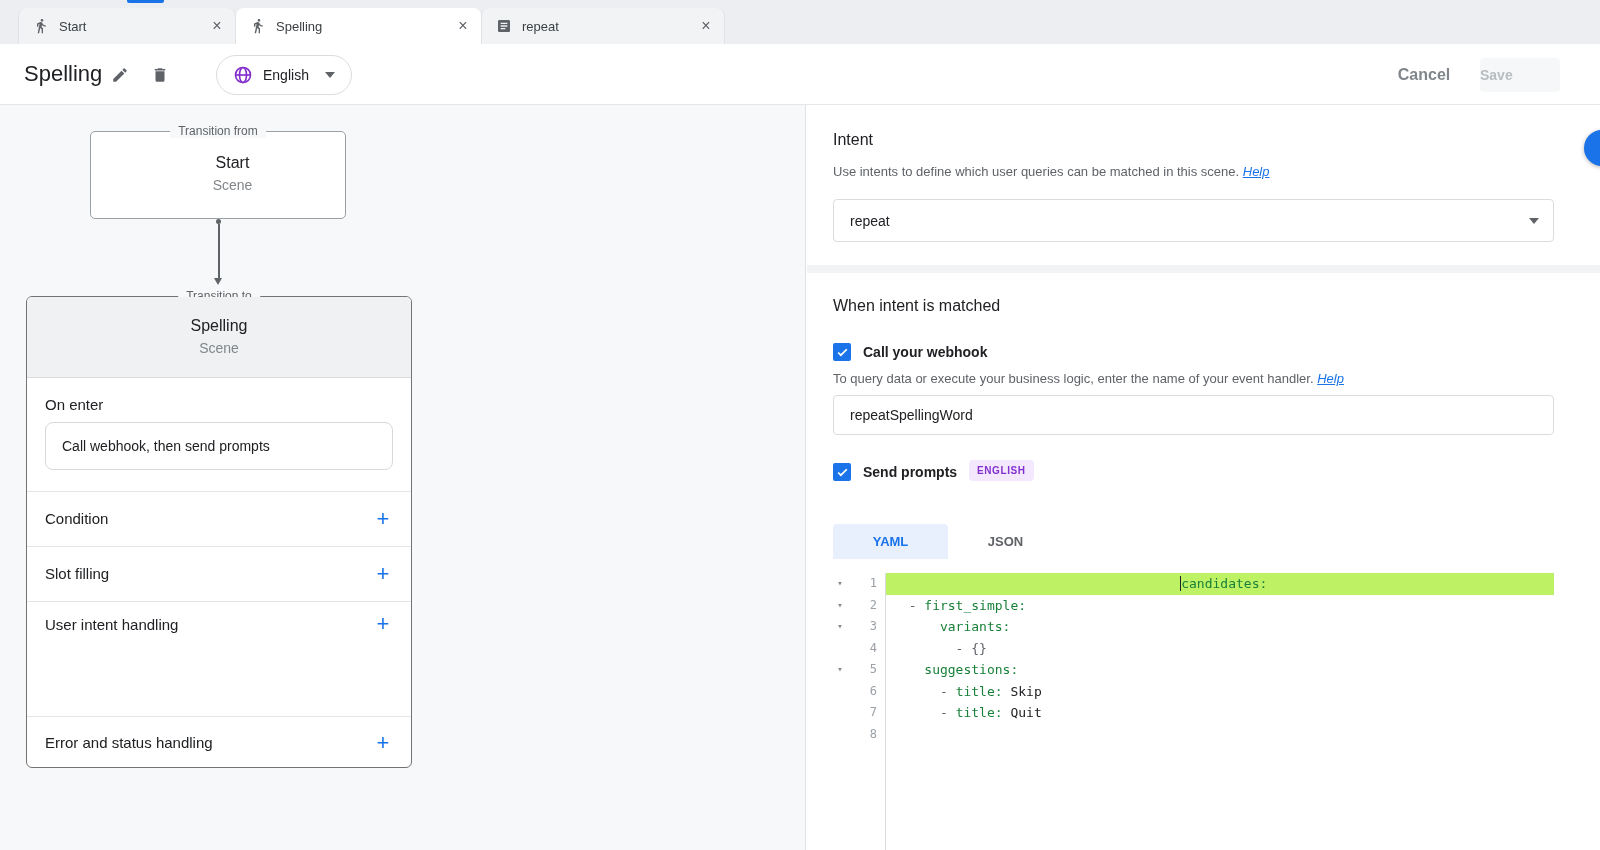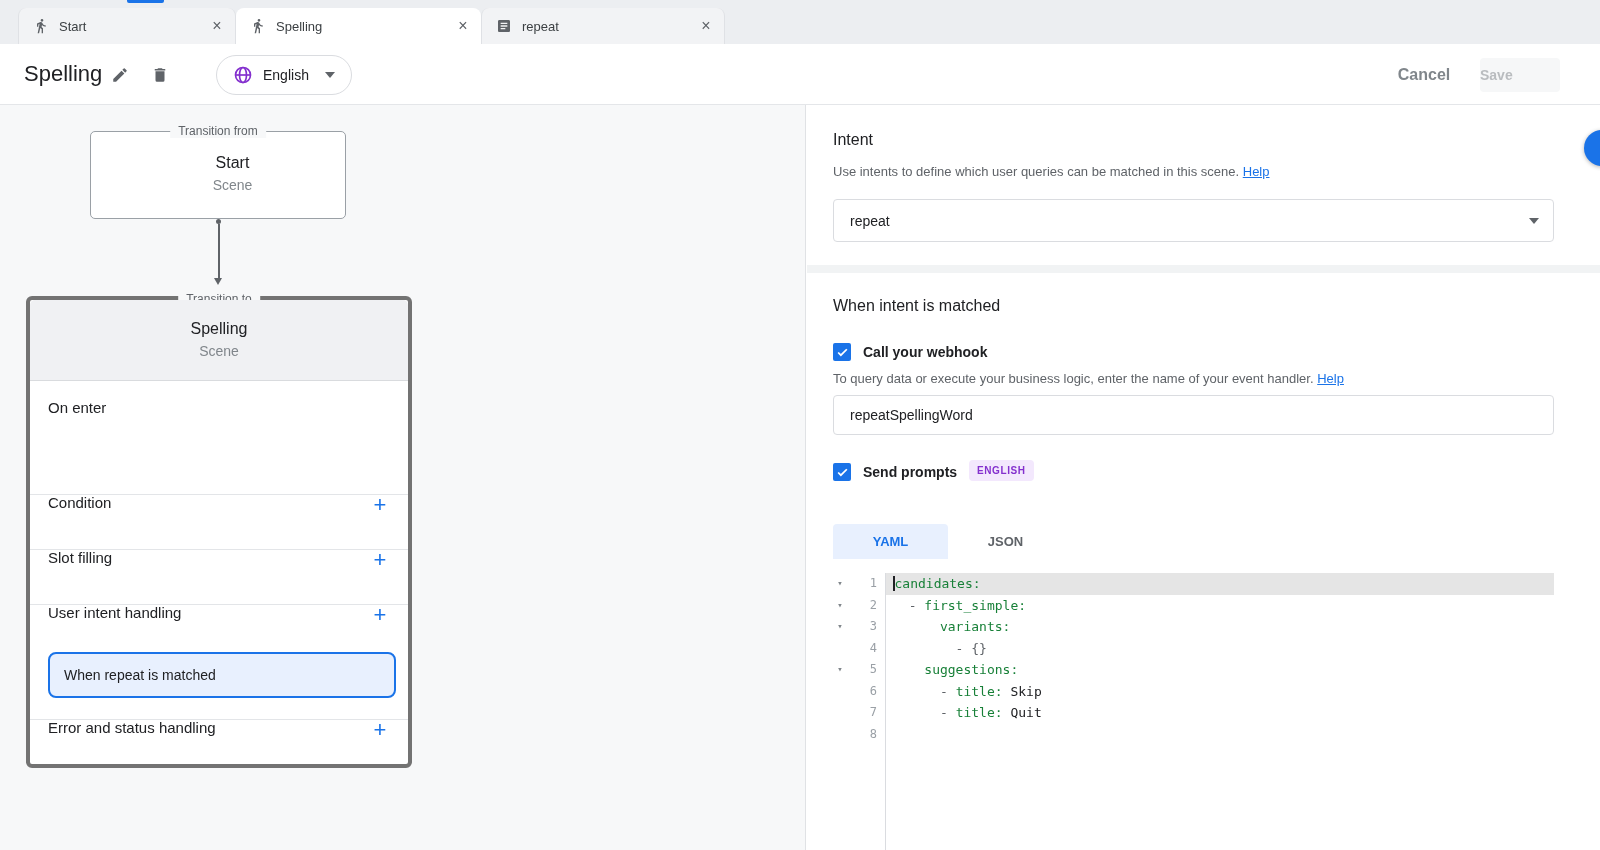--- a/index.html
+++ b/index.html
@@ -35,45 +35,45 @@
   
   .canvas{position:absolute;left:0;top:105px;width:806px;height:745px;background:#f7f8f9;border-right:1px solid #e0e2e5;}
   .legend{position:absolute;top:-8px;left:50%;transform:translateX(-50%);background:#f7f8f9;padding:0 8px;font-size:12px;color:#5f6368;white-space:nowrap;}
   .frombox{position:absolute;left:90px;top:26px;width:256px;height:88px;background:#fff;border:1px solid #9aa0a6;border-radius:5px;padding-left:29px;}
   .boxtitle{margin-top:22px;text-align:center;font-size:16px;color:#202124;}
   .boxsub{margin-top:5px;text-align:center;font-size:14px;color:#80868b;}
   .alink{position:absolute;left:214px;top:114px;width:9px;height:66px;}
   .alink .dot{position:absolute;left:2px;top:0;width:5px;height:5px;border-radius:50%;background:#5f6368;}
   .alink .line{position:absolute;left:4px;top:5px;width:1.5px;height:54px;background:#5f6368;}
   .alink .head{position:absolute;left:0;top:59px;width:0;height:0;border-left:4.5px solid transparent;border-right:4.5px solid transparent;border-top:7px solid #5f6368;}
-  .tobox{position:absolute;left:26px;top:191px;width:386px;height:472px;background:#fff;border:4px solid #737373;border-radius:6px;}
+  .tobox{position:absolute;left:26px;top:191px;width:386px;height:472px;background:#fff;border:1px solid #737373;border-radius:6px;}
   .toboxhead{position:absolute;left:0;top:0;right:0;height:81px;background:#f0f1f3;border-bottom:1px solid #d9dbde;border-radius:5px 5px 0 0;}
   .toboxhead .boxtitle{margin-top:20px;}
   .onenter-label{position:absolute;left:18px;top:99px;font-size:15px;color:#202124;}
   .onenter-btn{position:absolute;left:18px;top:125px;width:348px;height:48px;border:1px solid #d6d8dc;border-radius:8px;background:#fff;display:flex;align-items:center;padding:0 16px;font-size:14px;color:#202124;}
   .tdiv{position:absolute;left:0;right:0;height:1px;background:#e3e5e8;}
   .d1{top:194px;}.d2{top:249px;}.d3{top:304px;}.d4{top:419px;}
-  .srow{position:absolute;left:18px;right:16px;display:flex;justify-content:space-between;font-size:15px;color:#202124;}
+  .srow{position:absolute;left:18px;right:16px;display:flex;align-items:center;justify-content:space-between;font-size:15px;color:#202124;}
   .rowc{top:194px;height:55px;}
   .rows{top:249px;height:55px;}
   .rowu{top:304px;height:46px;}
   .rowe{top:419px;height:53px;}
   .plus{color:#1a73e8;font-size:22px;font-weight:400;line-height:22px;width:24px;text-align:center;}
   .intent-item{position:absolute;left:18px;top:352px;width:348px;height:46px;background:#e8f0fe;border:2px solid #1a73e8;border-radius:8px;display:flex;align-items:center;padding:0 14px;font-size:14px;color:#202124;}
 
   
   .panel{position:absolute;left:807px;top:105px;width:793px;height:745px;background:#fff;}
   .p-h{position:absolute;left:26px;font-size:16px;color:#202124;}
   .h-intent{top:26px;}
   .h-matched{top:192px;}
   .p-desc{position:absolute;left:26px;font-size:13px;color:#5f6368;white-space:nowrap;}
   .desc1{top:59px;}
   .desc2{top:266px;}
   .desc3{top:386px;}
-  .help{color:#1a73e8;text-decoration:underline;cursor:pointer;}
+  .help{color:#1a73e8;text-decoration:underline;cursor:pointer;font-style:italic;}
   .field{position:absolute;left:26px;width:721px;border:1px solid #dadce0;border-radius:4px;background:#fff;display:flex;align-items:center;padding:0 16px;font-size:14px;color:#202124;}
   .selectbox{top:94px;height:43px;}
   .selcaret{position:absolute;right:14px;top:50%;margin-top:-3px;width:0;height:0;border-left:5px solid transparent;border-right:5px solid transparent;border-top:6px solid #5f6368;}
   .band{position:absolute;left:0;top:160px;width:793px;height:8px;background:#f1f3f4;}
   .checkbox{position:absolute;left:26px;width:18px;height:18px;background:#1a73e8;border-radius:2px;display:flex;align-items:center;justify-content:center;}
   .cb1{top:238px;}
   .cb2{top:358px;}
   .cblabel{position:absolute;left:56px;font-size:14px;font-weight:bold;color:#202124;}
   .cbl1{top:239px;}
   .cbl2{top:359px;}
@@ -85,21 +85,21 @@
   .ptab.off{color:#5f6368;}
 
   
   .editor{position:absolute;left:26px;top:468px;width:721px;height:277px;font-family:"DejaVu Sans Mono",monospace;font-size:13px;display:flex;flex-direction:column;}
   .edrow{display:flex;height:21.5px;align-items:stretch;flex:0 0 auto;}
   .fold{width:14px;text-align:center;color:#80868b;font-size:9px;line-height:21.5px;}
   .fold::before{content:"▾";visibility:hidden;}
   .edrow.foldable .fold::before{visibility:visible;}
   .lnum{width:30px;text-align:right;color:#9aa0a6;font-size:12px;line-height:21.5px;}
   .codecell{flex:1;margin-left:8px;border-left:1px solid #dadce0;padding-left:7px;white-space:pre;display:flex;align-items:center;}
-  .edrow.active-line .codecell{background:#e5e5e5;}
+  .edrow.active-line .codecell{background:#bef264;justify-content:center;}
   .cursor{display:inline-block;width:1.5px;height:15px;background:#202124;}
   .cp{color:#5f6368;}
   .ck{color:#188038;}
   .cv{color:#202124;}
   .edfill{flex:1 1 auto;height:auto;}
 
   .fab{position:absolute;left:1584px;top:130px;width:36px;height:36px;border-radius:50%;background:#1a73e8;box-shadow:0 1px 4px rgba(0,0,0,.3);}
 </style>
 </head>
 <body>
@@ -174,41 +174,41 @@
     </div>
 
     <div class="tobox">
       <div class="legend">Transition to</div>
       <div class="toboxhead">
         <div class="boxtitle">Spelling</div>
         <div class="boxsub">Scene</div>
       </div>
 
       <div class="onenter-label">On enter</div>
+      <div class="onenter-btn">
+        <span>Call webhook, then send prompts</span>
+      </div>
 
       <div class="tdiv d1"></div>
       <div class="srow rowc">
         <span>Condition</span>
         <span class="plus">+</span>
       </div>
 
       <div class="tdiv d2"></div>
       <div class="srow rows">
         <span>Slot filling</span>
         <span class="plus">+</span>
       </div>
 
       <div class="tdiv d3"></div>
       <div class="srow rowu">
         <span>User intent handling</span>
         <span class="plus">+</span>
       </div>
-      <div class="intent-item">
-        <span>When repeat is matched</span>
-      </div>
 
       <div class="tdiv d4"></div>
       <div class="srow rowe">
         <span>Error and status handling</span>
         <span class="plus">+</span>
       </div>
     </div>
   </div>
 
   <div class="panel">

